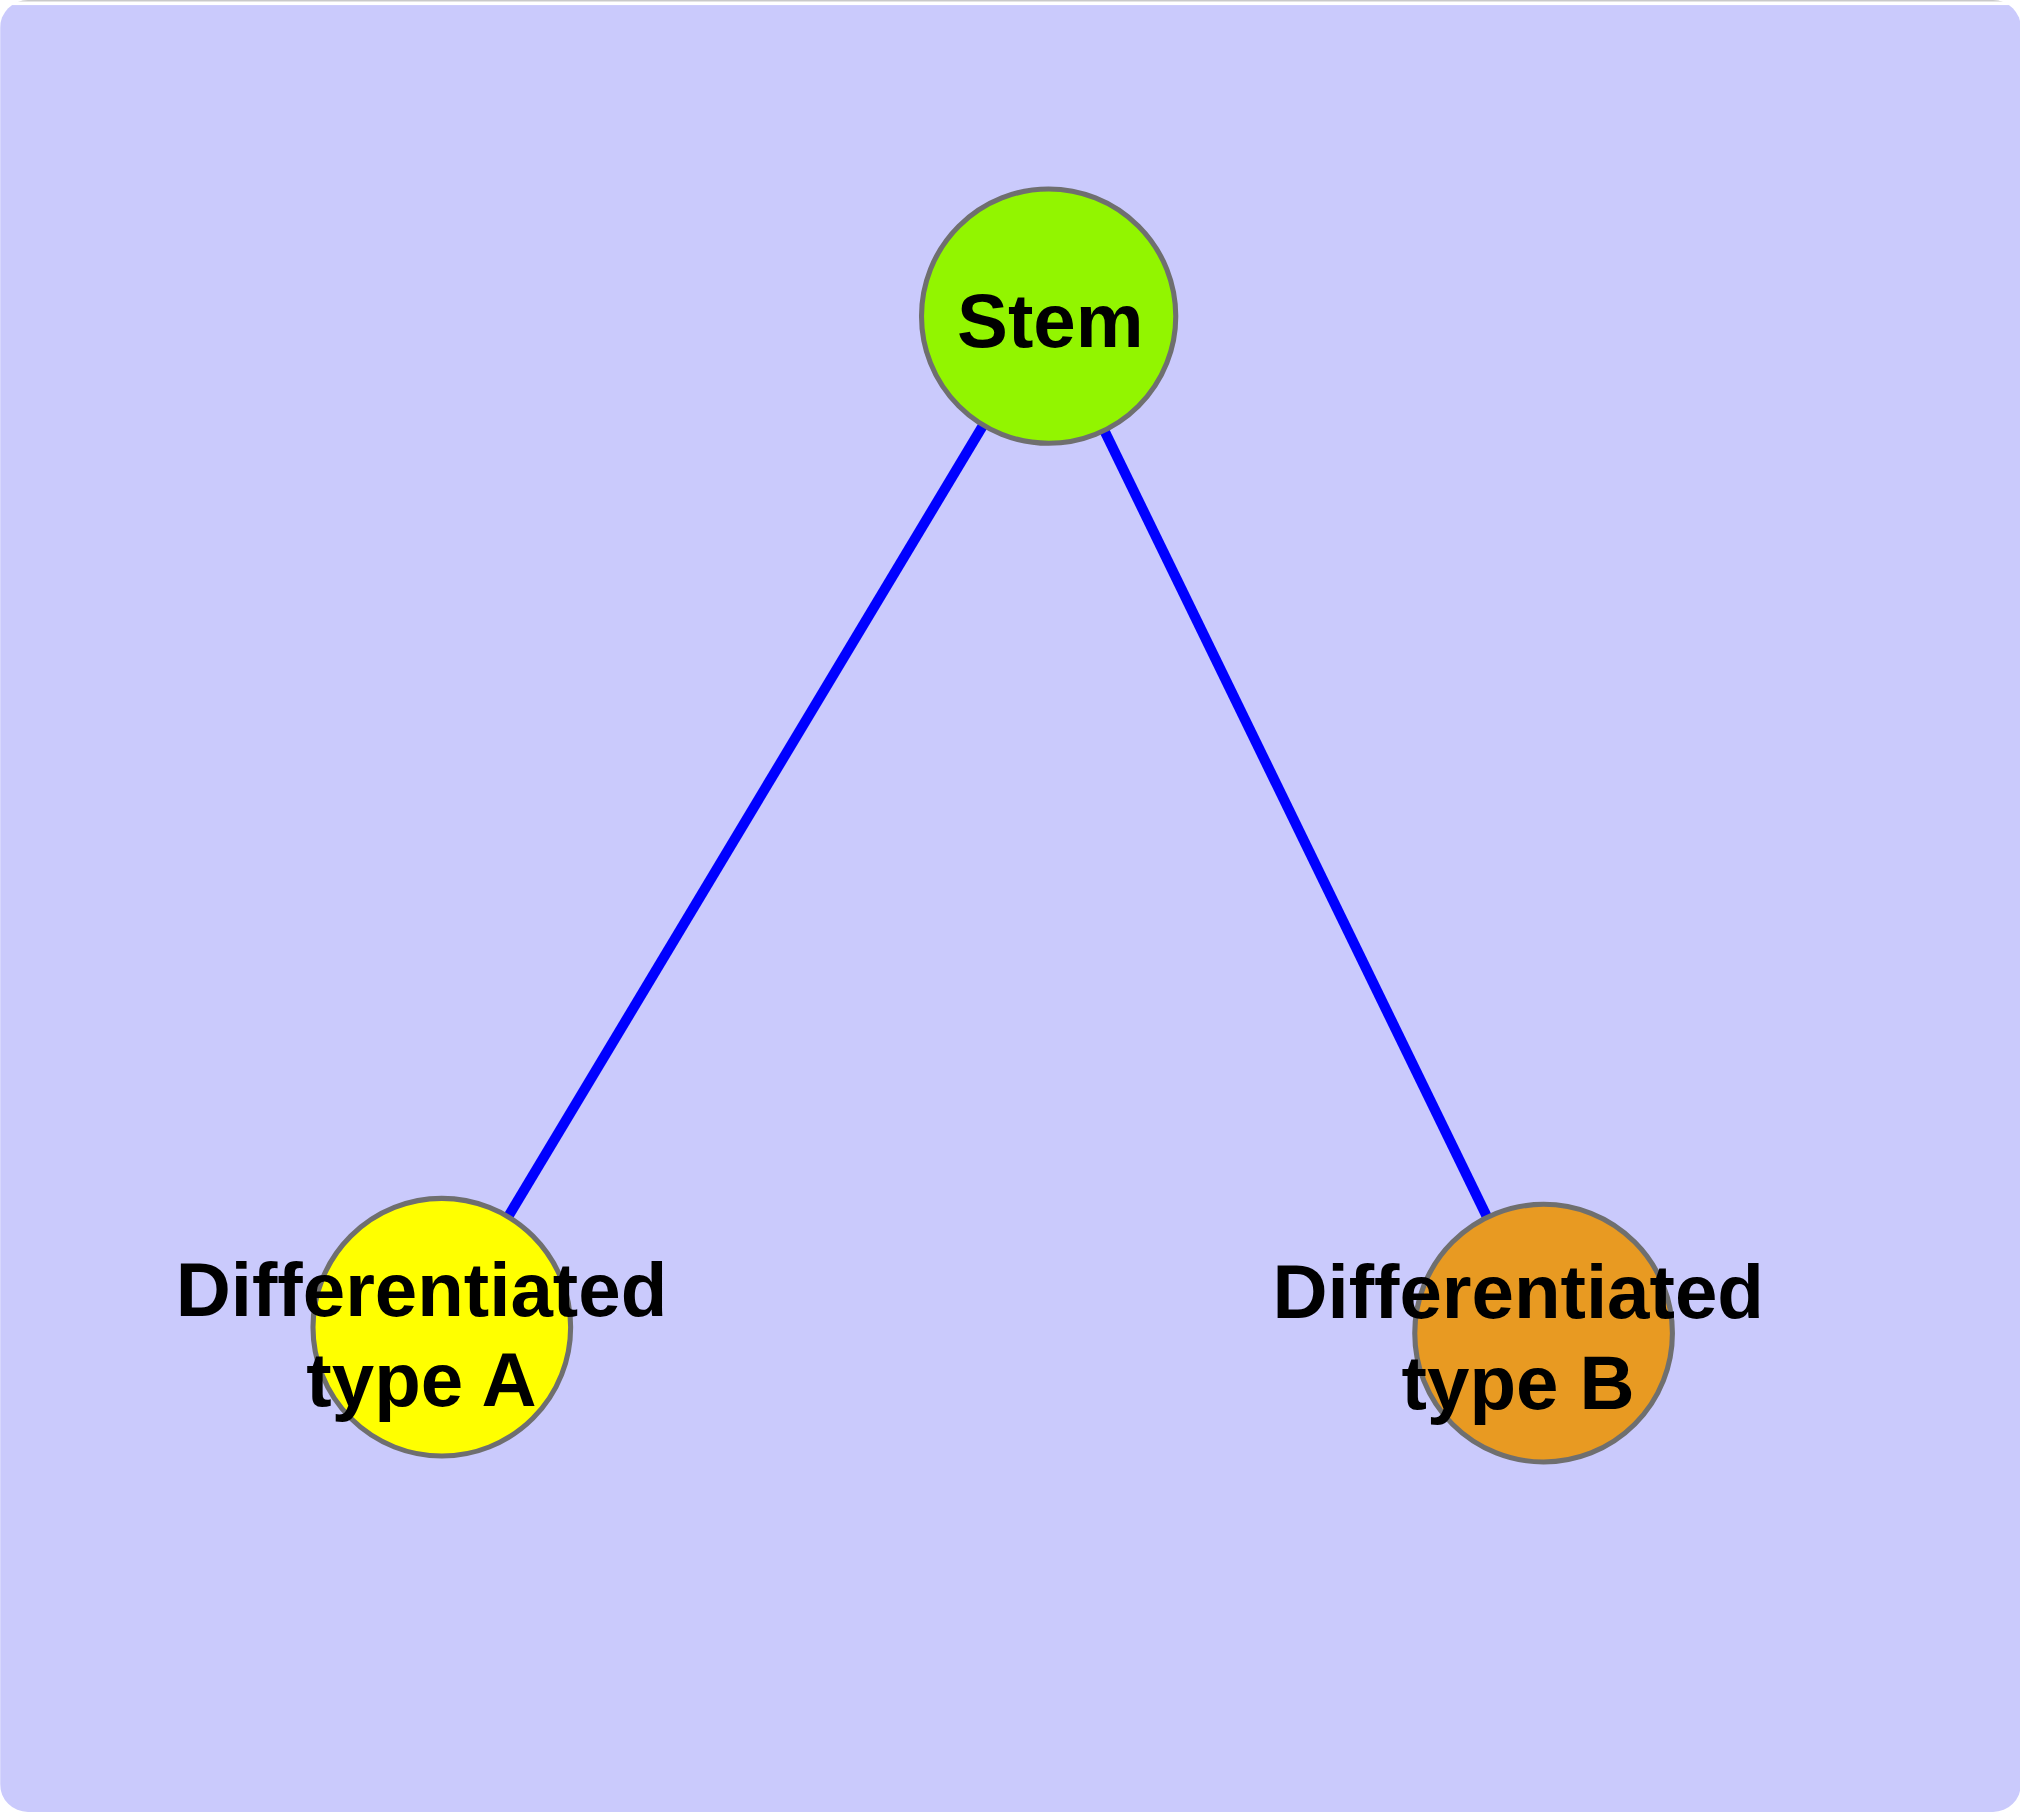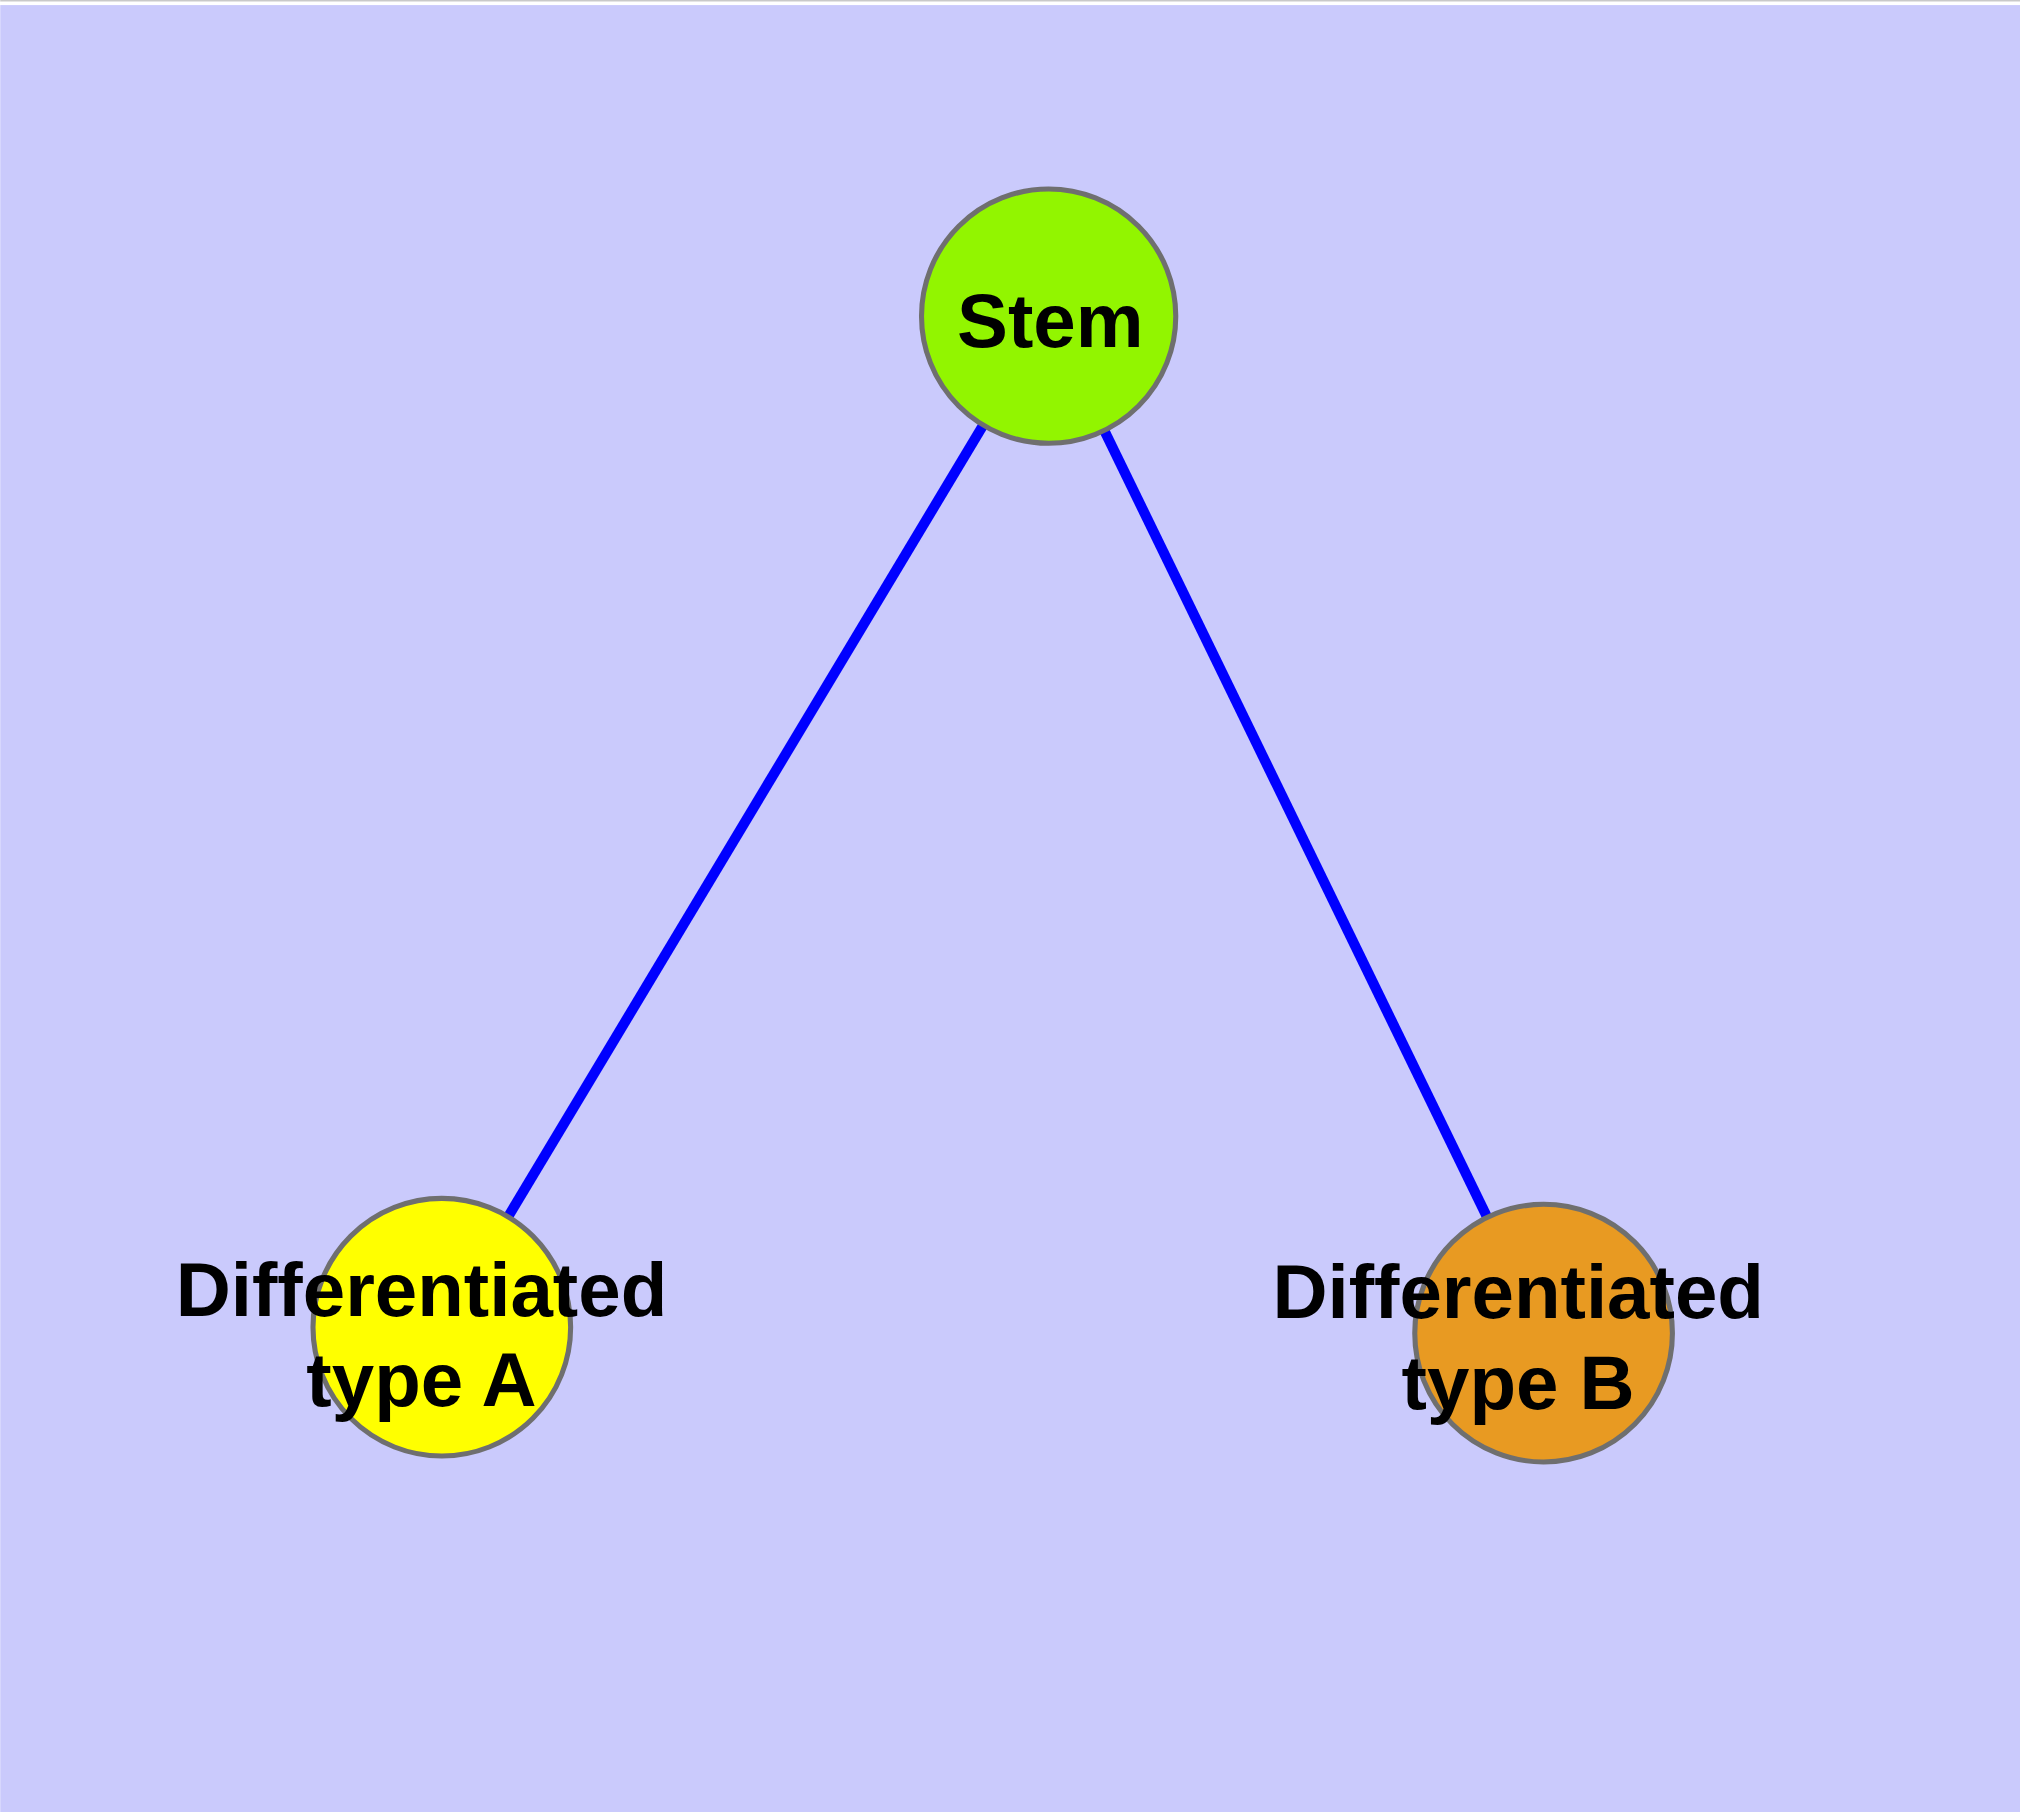--- a/index.html
+++ b/index.html
@@ -8,20 +8,21 @@
     width: 2021px;
     height: 1812px;
     background: #ffffff;
     font-family: "Liberation Sans", sans-serif;
   }
   .stage {
     position: relative;
     width: 2021px;
     height: 1812px;
     overflow: hidden;
+    border-radius: 28px;
   }
   svg.diagram {
     display: block;
     width: 2021px;
     height: 1812px;
   }
   text.node-label {
     font-family: "Liberation Sans", "DejaVu Sans", sans-serif;
     font-weight: bold;
     font-size: 90px;

